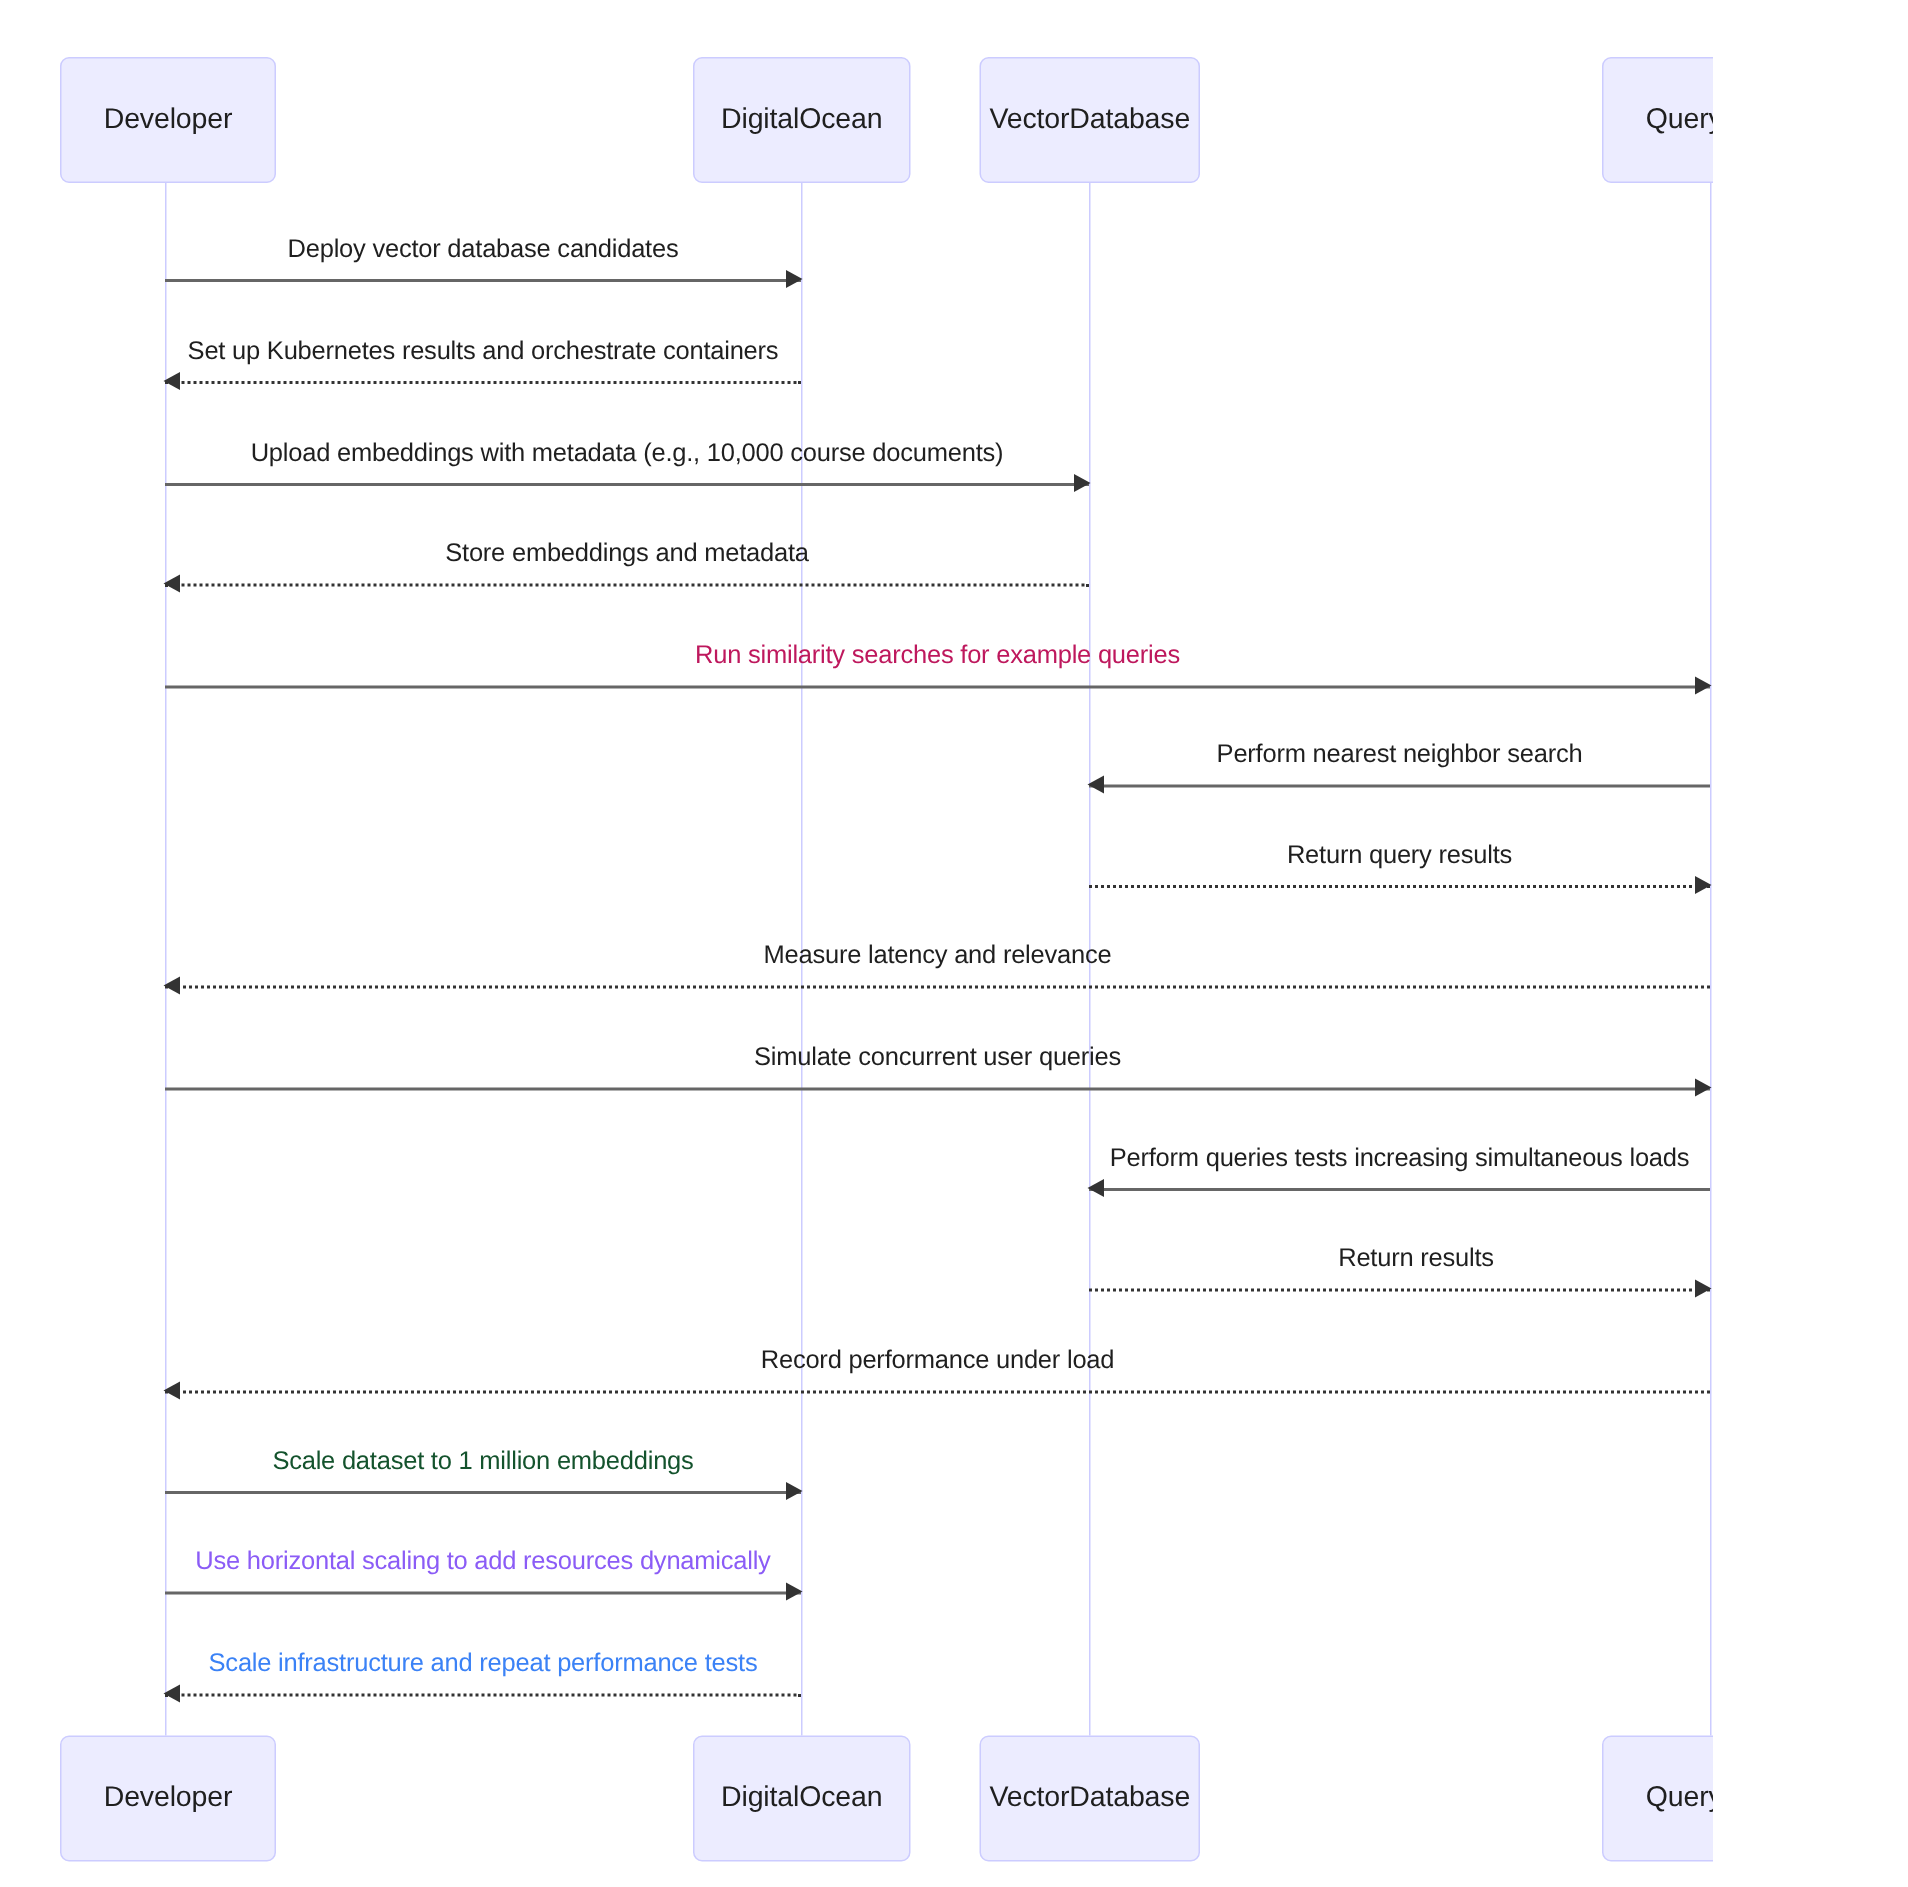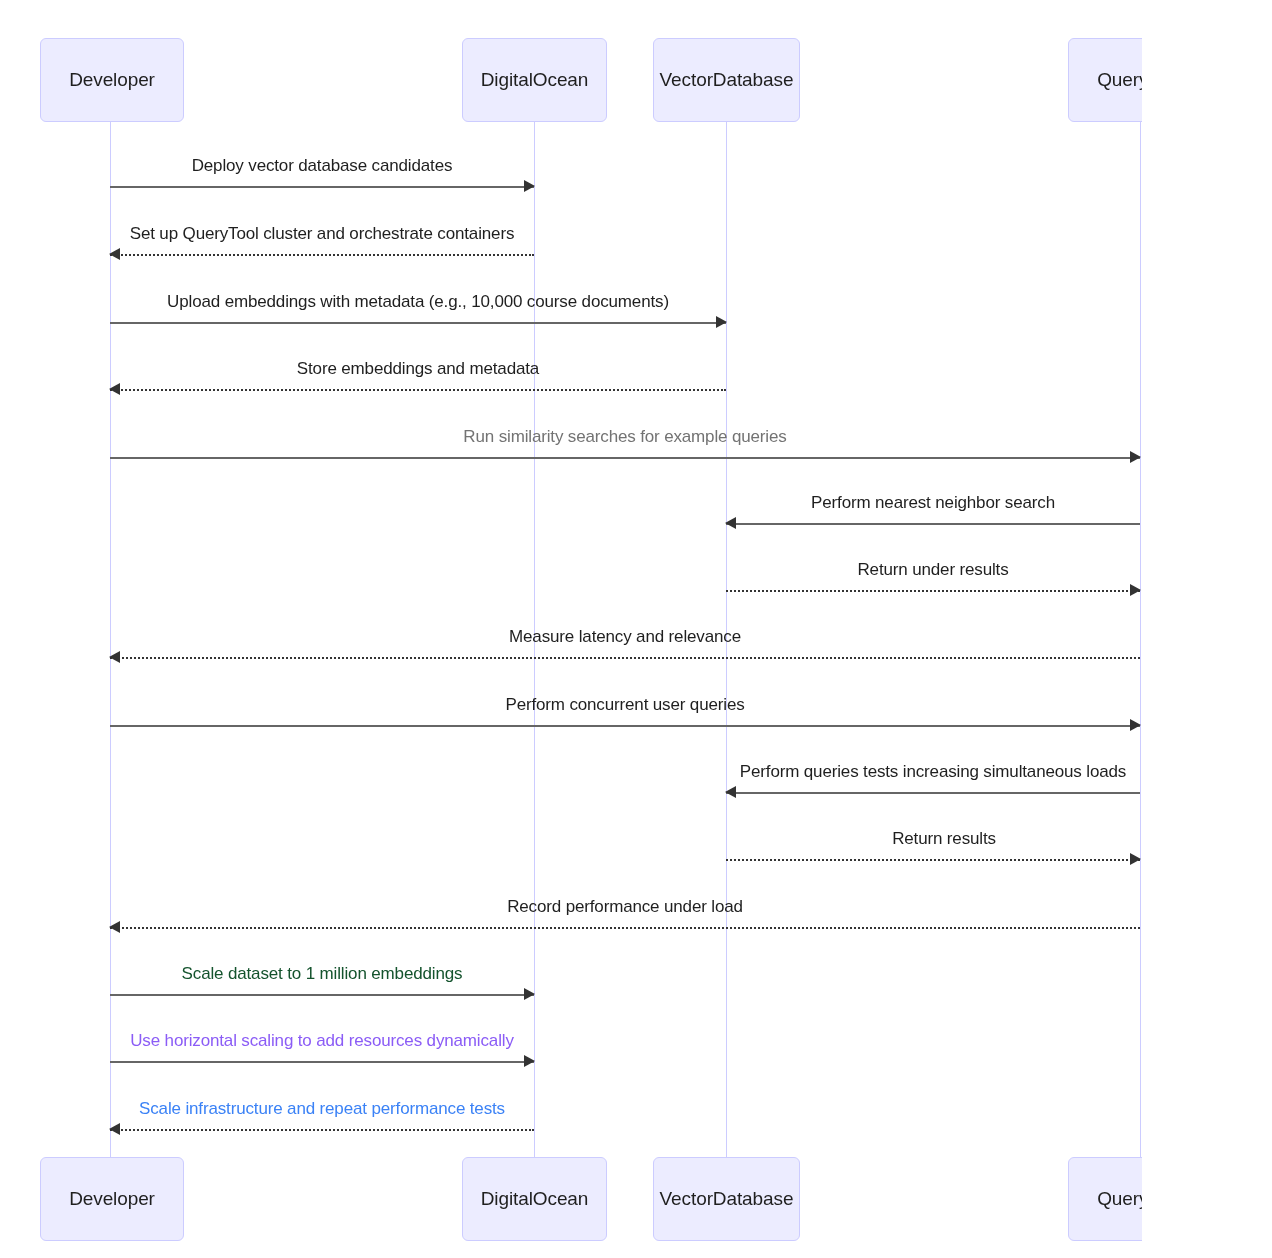--- a/index.html
+++ b/index.html
@@ -116,56 +116,56 @@
       <span class="actor-label">QueryTool</span>
     </div>
     <div class="msg" style="left: 110px; width: 424px; top: 186px;">
       <div class="msg-line" style="border-top-color: rgb(102, 102, 102);"></div>
       <div class="msg-head right" style="border-left-color: rgb(51, 51, 51);"></div>
       <div class="msg-text" style="color: rgb(31, 31, 31); text-align: center;">Deploy vector database candidates</div>
     </div>
     <div class="msg" style="left: 110px; width: 424px; top: 254px;">
       <div class="msg-line dotted" style="border-top-color: rgb(51, 51, 51);"></div>
       <div class="msg-head left" style="border-right-color: rgb(51, 51, 51);"></div>
-      <div class="msg-text" style="color: rgb(31, 31, 31);">Set up QueryTool cluster and orchestrate containers</div>
+      <div class="msg-text" style="color: rgb(31, 31, 31);">Set up Kubernetes results and orchestrate containers</div>
     </div>
     <div class="msg" style="left: 110px; width: 616px; top: 322px;">
       <div class="msg-line" style="border-top-color: rgb(102, 102, 102);"></div>
       <div class="msg-head right" style="border-left-color: rgb(51, 51, 51);"></div>
       <div class="msg-text" style="color: rgb(31, 31, 31);">Upload embeddings with metadata (e.g., 10,000 course documents)</div>
     </div>
     <div class="msg" style="left: 110px; width: 616px; top: 389px;">
       <div class="msg-line dotted" style="border-top-color: rgb(51, 51, 51);"></div>
       <div class="msg-head left" style="border-right-color: rgb(51, 51, 51);"></div>
       <div class="msg-text" style="color: rgb(31, 31, 31);">Store embeddings and metadata</div>
     </div>
     <div class="msg" style="left: 110px; width: 1030px; top: 457px;">
       <div class="msg-line" style="border-top-color: rgb(102, 102, 102);"></div>
       <div class="msg-head right" style="border-left-color: rgb(51, 51, 51);"></div>
-      <div class="msg-text" style="color: #737373;">Run similarity searches for example queries</div>
+      <div class="msg-text" style="color: #be185d;">Run similarity searches for example queries</div>
     </div>
     <div class="msg" style="left: 726px; width: 414px; top: 523px;">
       <div class="msg-line" style="border-top-color: rgb(102, 102, 102);"></div>
       <div class="msg-head left" style="border-right-color: rgb(51, 51, 51);"></div>
       <div class="msg-text" style="color: rgb(31, 31, 31);">Perform nearest neighbor search</div>
     </div>
     <div class="msg" style="left: 726px; width: 414px; top: 590px;">
       <div class="msg-line dotted" style="border-top-color: rgb(51, 51, 51);"></div>
       <div class="msg-head right" style="border-left-color: rgb(51, 51, 51);"></div>
-      <div class="msg-text" style="color: rgb(31, 31, 31);">Return under results</div>
+      <div class="msg-text" style="color: rgb(31, 31, 31);">Return query results</div>
     </div>
     <div class="msg" style="left: 110px; width: 1030px; top: 657px;">
       <div class="msg-line dotted" style="border-top-color: rgb(51, 51, 51);"></div>
       <div class="msg-head left" style="border-right-color: rgb(51, 51, 51);"></div>
       <div class="msg-text" style="color: rgb(31, 31, 31);">Measure latency and relevance</div>
     </div>
     <div class="msg" style="left: 110px; width: 1030px; top: 725px;">
       <div class="msg-line" style="border-top-color: rgb(102, 102, 102);"></div>
       <div class="msg-head right" style="border-left-color: rgb(51, 51, 51);"></div>
-      <div class="msg-text" style="color: rgb(31, 31, 31);">Perform concurrent user queries</div>
+      <div class="msg-text" style="color: rgb(31, 31, 31);">Simulate concurrent user queries</div>
     </div>
     <div class="msg" style="left: 726px; width: 414px; top: 792px;">
       <div class="msg-line" style="border-top-color: rgb(102, 102, 102);"></div>
       <div class="msg-head left" style="border-right-color: rgb(51, 51, 51);"></div>
       <div class="msg-text" style="color: rgb(31, 31, 31);">Perform queries tests increasing simultaneous loads</div>
     </div>
     <div class="msg" style="left: 726px; width: 414px; top: 859px;">
       <div class="msg-line dotted" style="border-top-color: rgb(51, 51, 51);"></div>
       <div class="msg-head right" style="border-left-color: rgb(51, 51, 51);"></div>
       <div class="msg-text" style="color: rgb(31, 31, 31); padding-left: 22px;">Return results</div>

